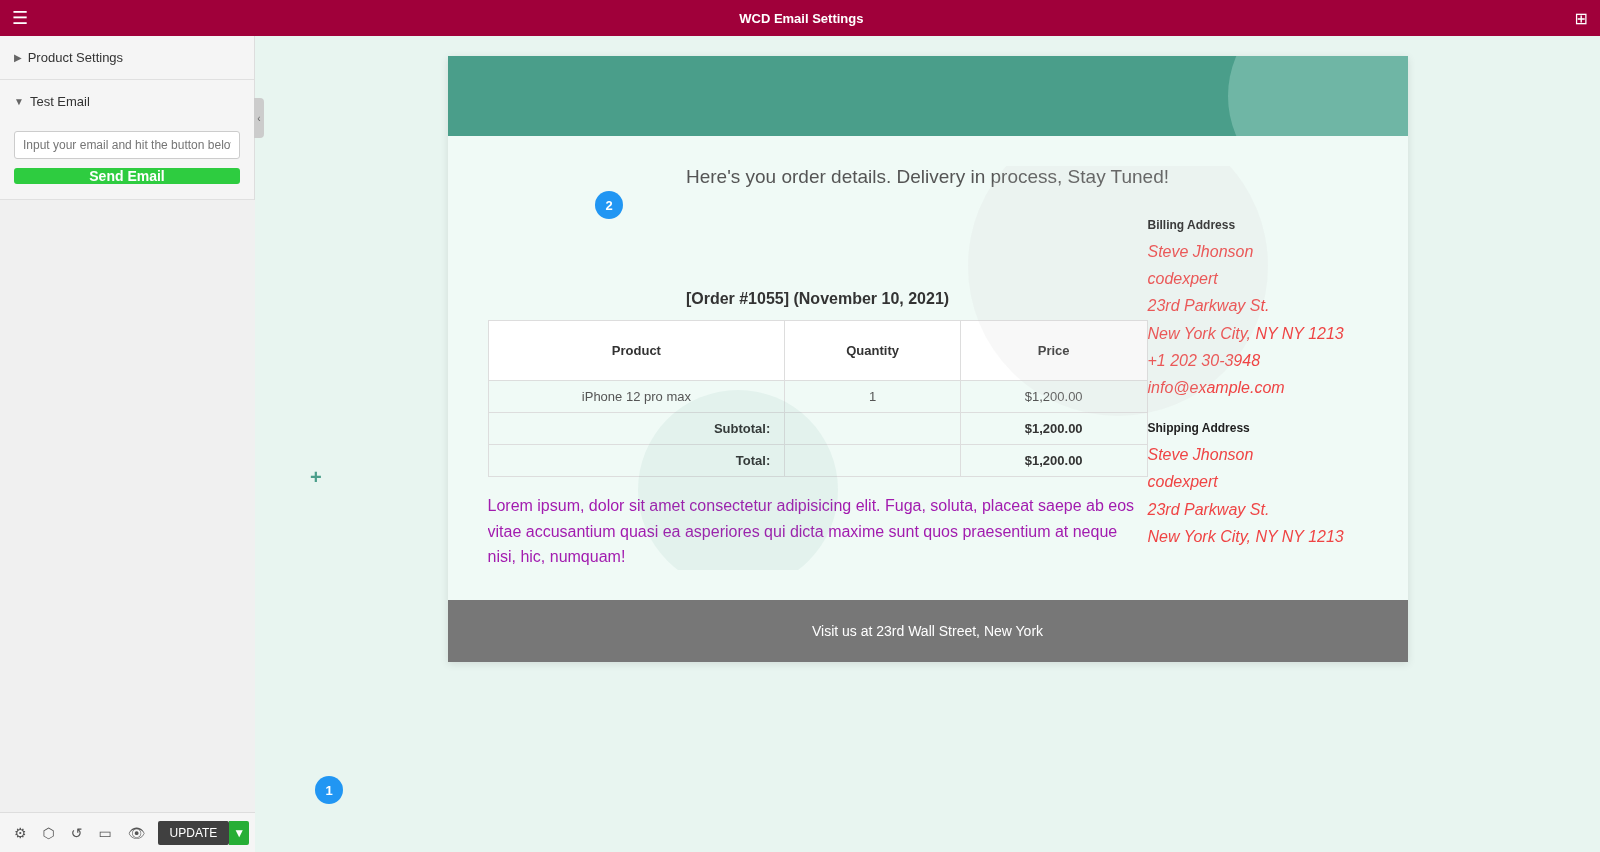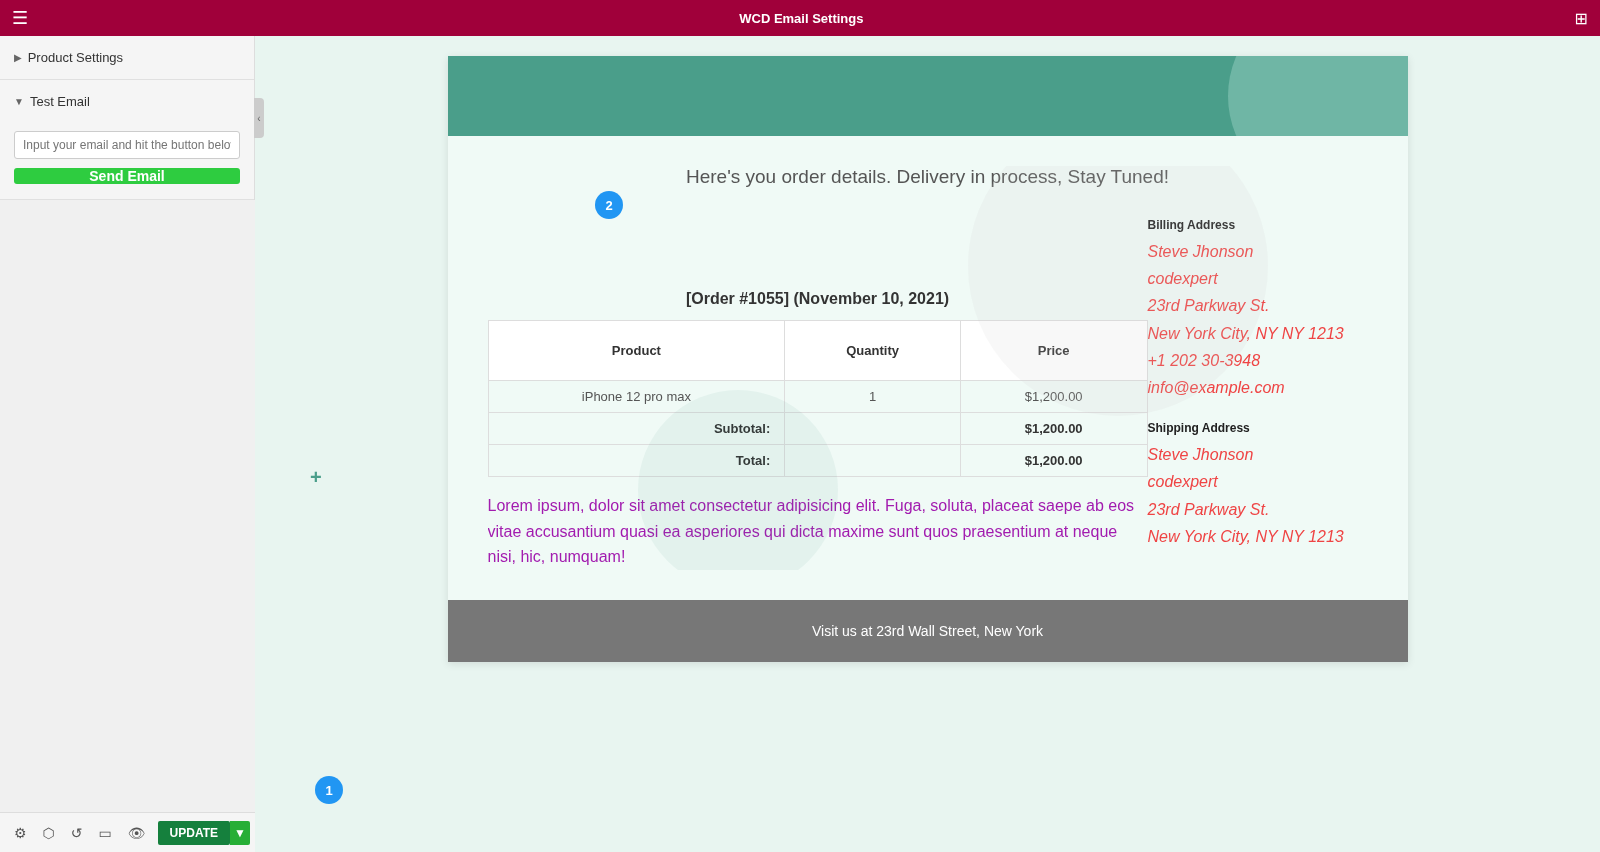--- a/index.html
+++ b/index.html
@@ -247,26 +247,26 @@
     }
     .toolbar-icon-btn {
       background: none;
       border: none;
       cursor: pointer;
       font-size: 14px;
       color: #555;
       padding: 2px 4px;
     }
     .update-btn {
-      background: #15803d;
+      background: #404040;
       color: white;
       border: none;
       padding: 5px 12px;
       font-size: 12px;
-      font-weight: bold;
+      font-weight: normal;
       cursor: pointer;
       border-radius: 2px;
     }
     .update-dropdown-btn {
       background: #27ae36;
       color: white;
       border: none;
       padding: 5px 4px;
       font-size: 12px;
       cursor: pointer;

